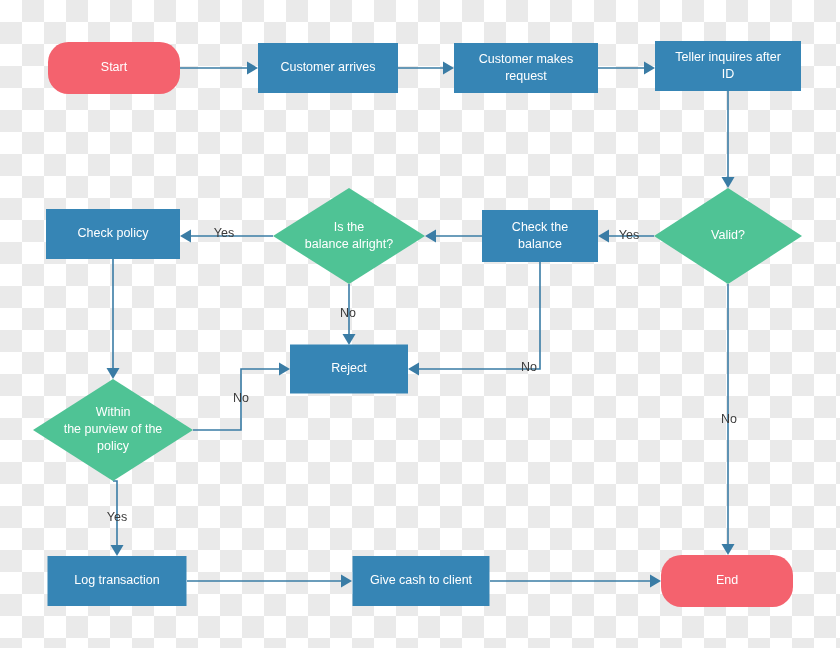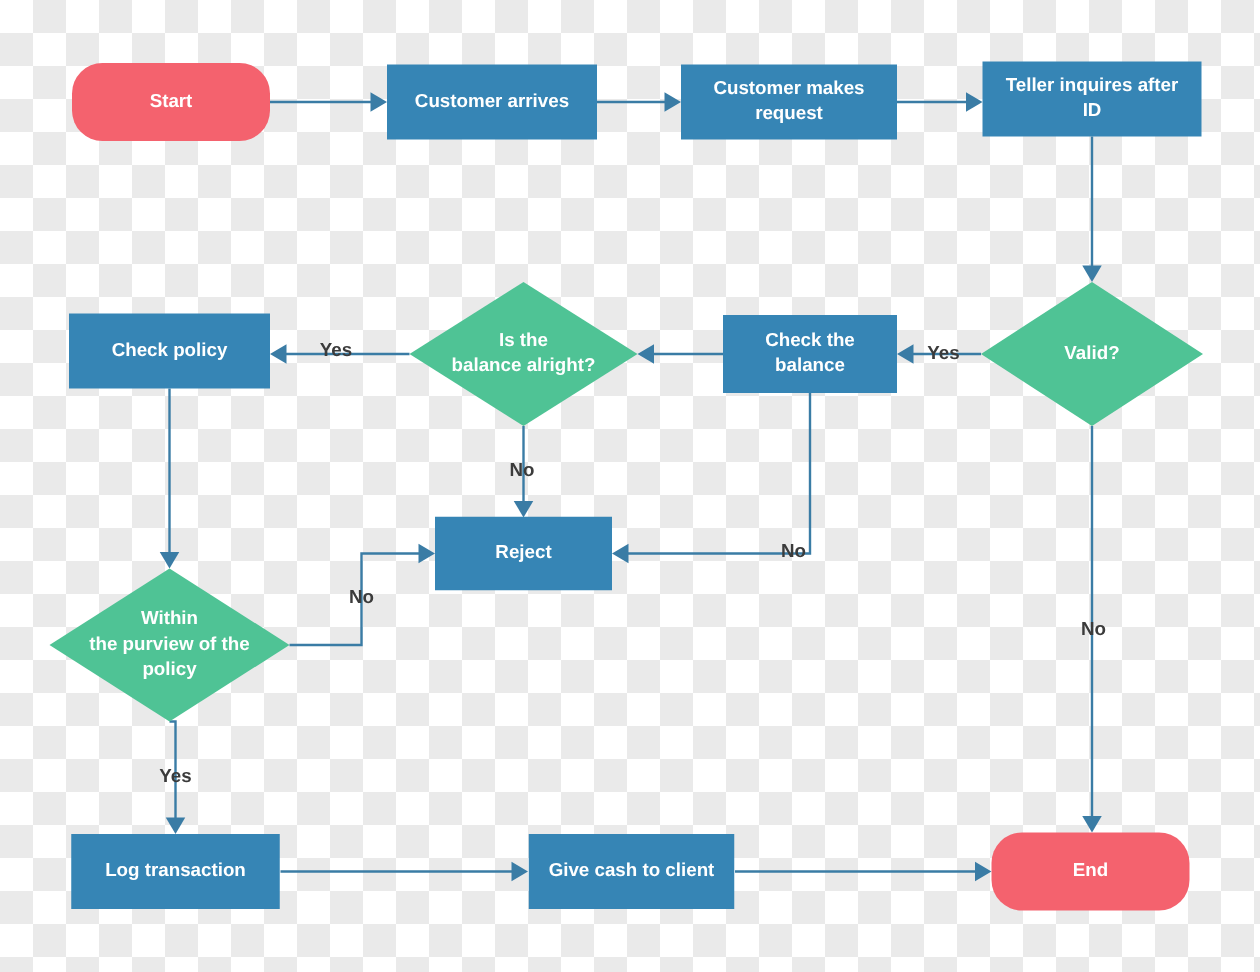--- a/index.html
+++ b/index.html
@@ -17,21 +17,20 @@
     width: 840px;
     height: 648px;
     overflow: hidden;
     
     background-color: #ffffff;
     background-image:
       linear-gradient(45deg, #eaeaea 25%, transparent 25%, transparent 75%, #eaeaea 75%, #eaeaea),
       linear-gradient(45deg, #eaeaea 25%, transparent 25%, transparent 75%, #eaeaea 75%, #eaeaea);
     background-size: 44px 44px;
     background-position: 0 0, 22px 22px;
-    font-weight: bold;
   }
   svg#flow {
     position: absolute;
     left: 0;
     top: 0;
     width: 840px;
     height: 648px;
     display: block;
   }
   .node-label {

